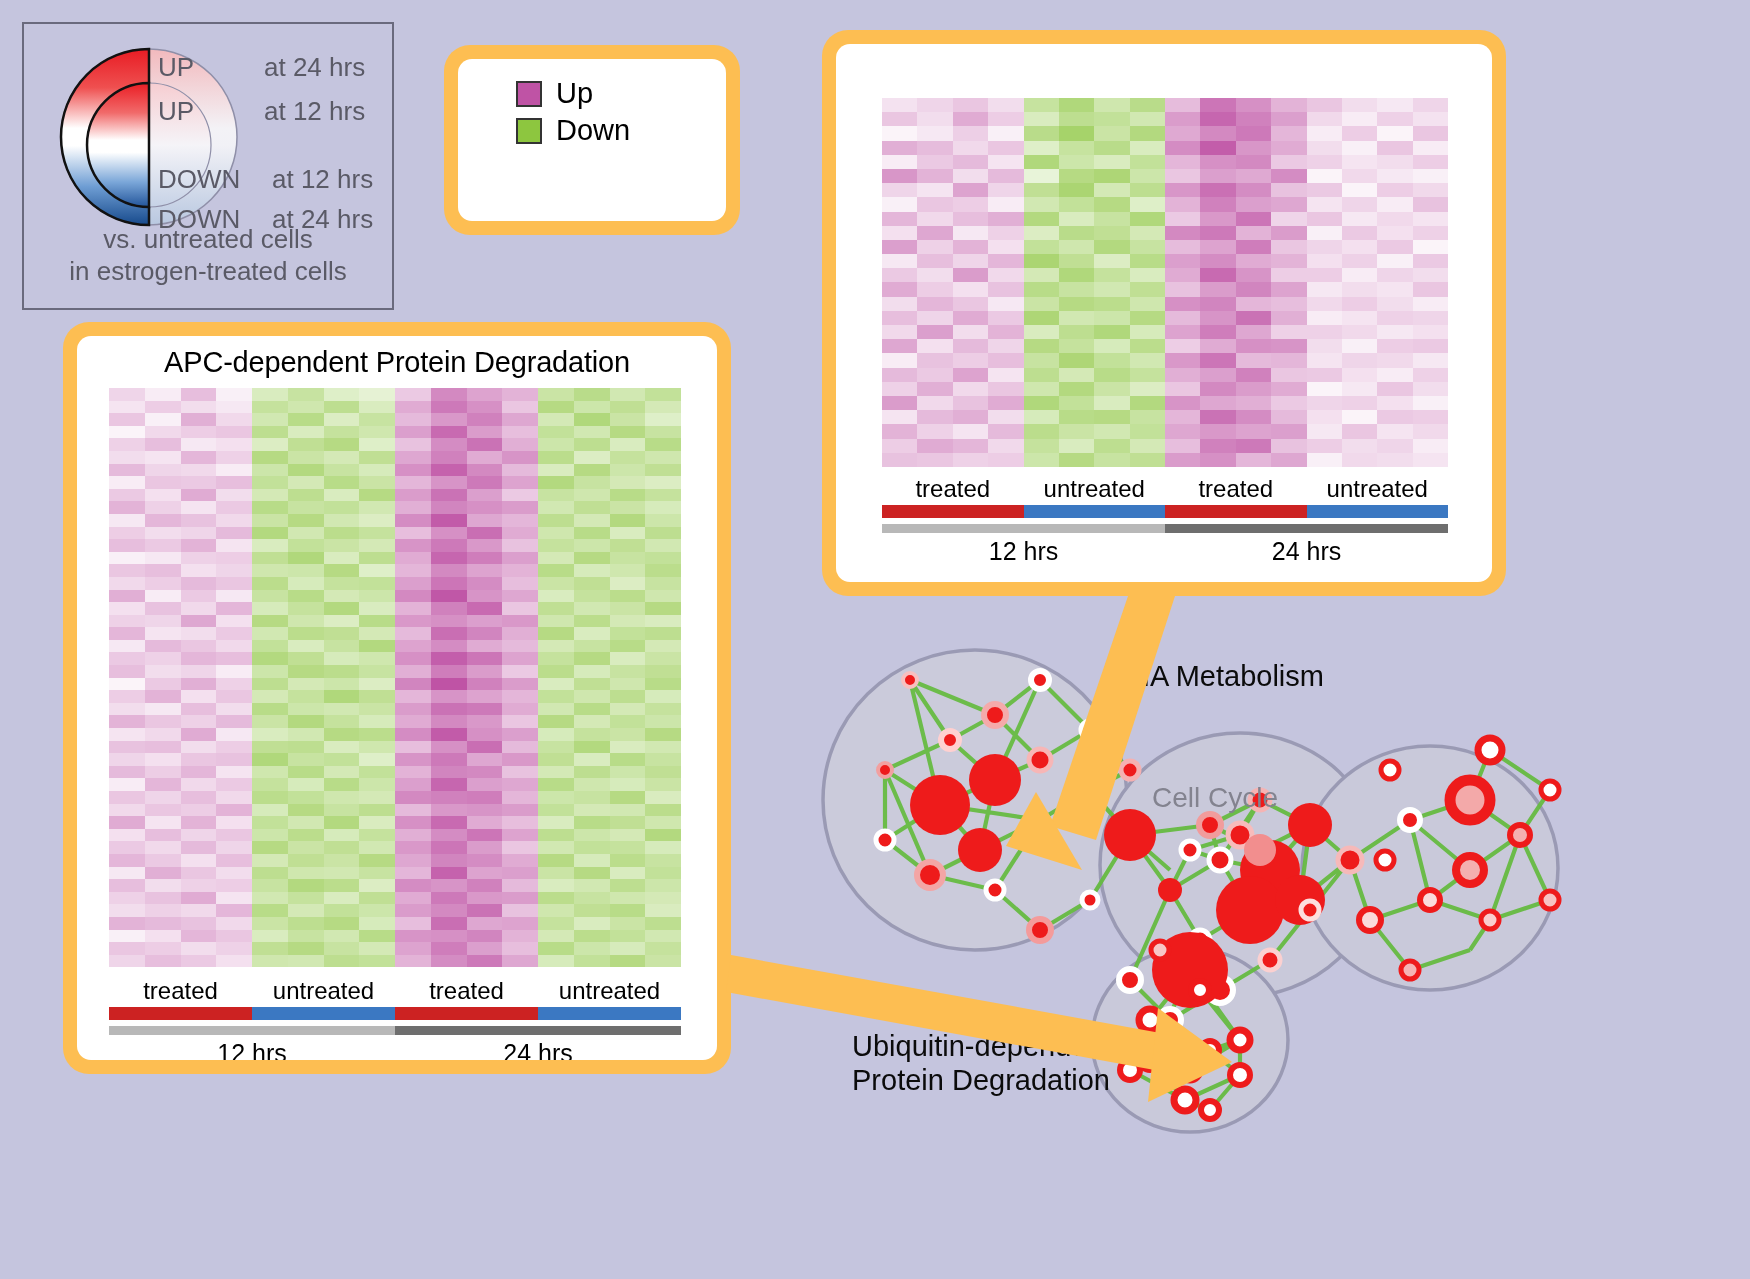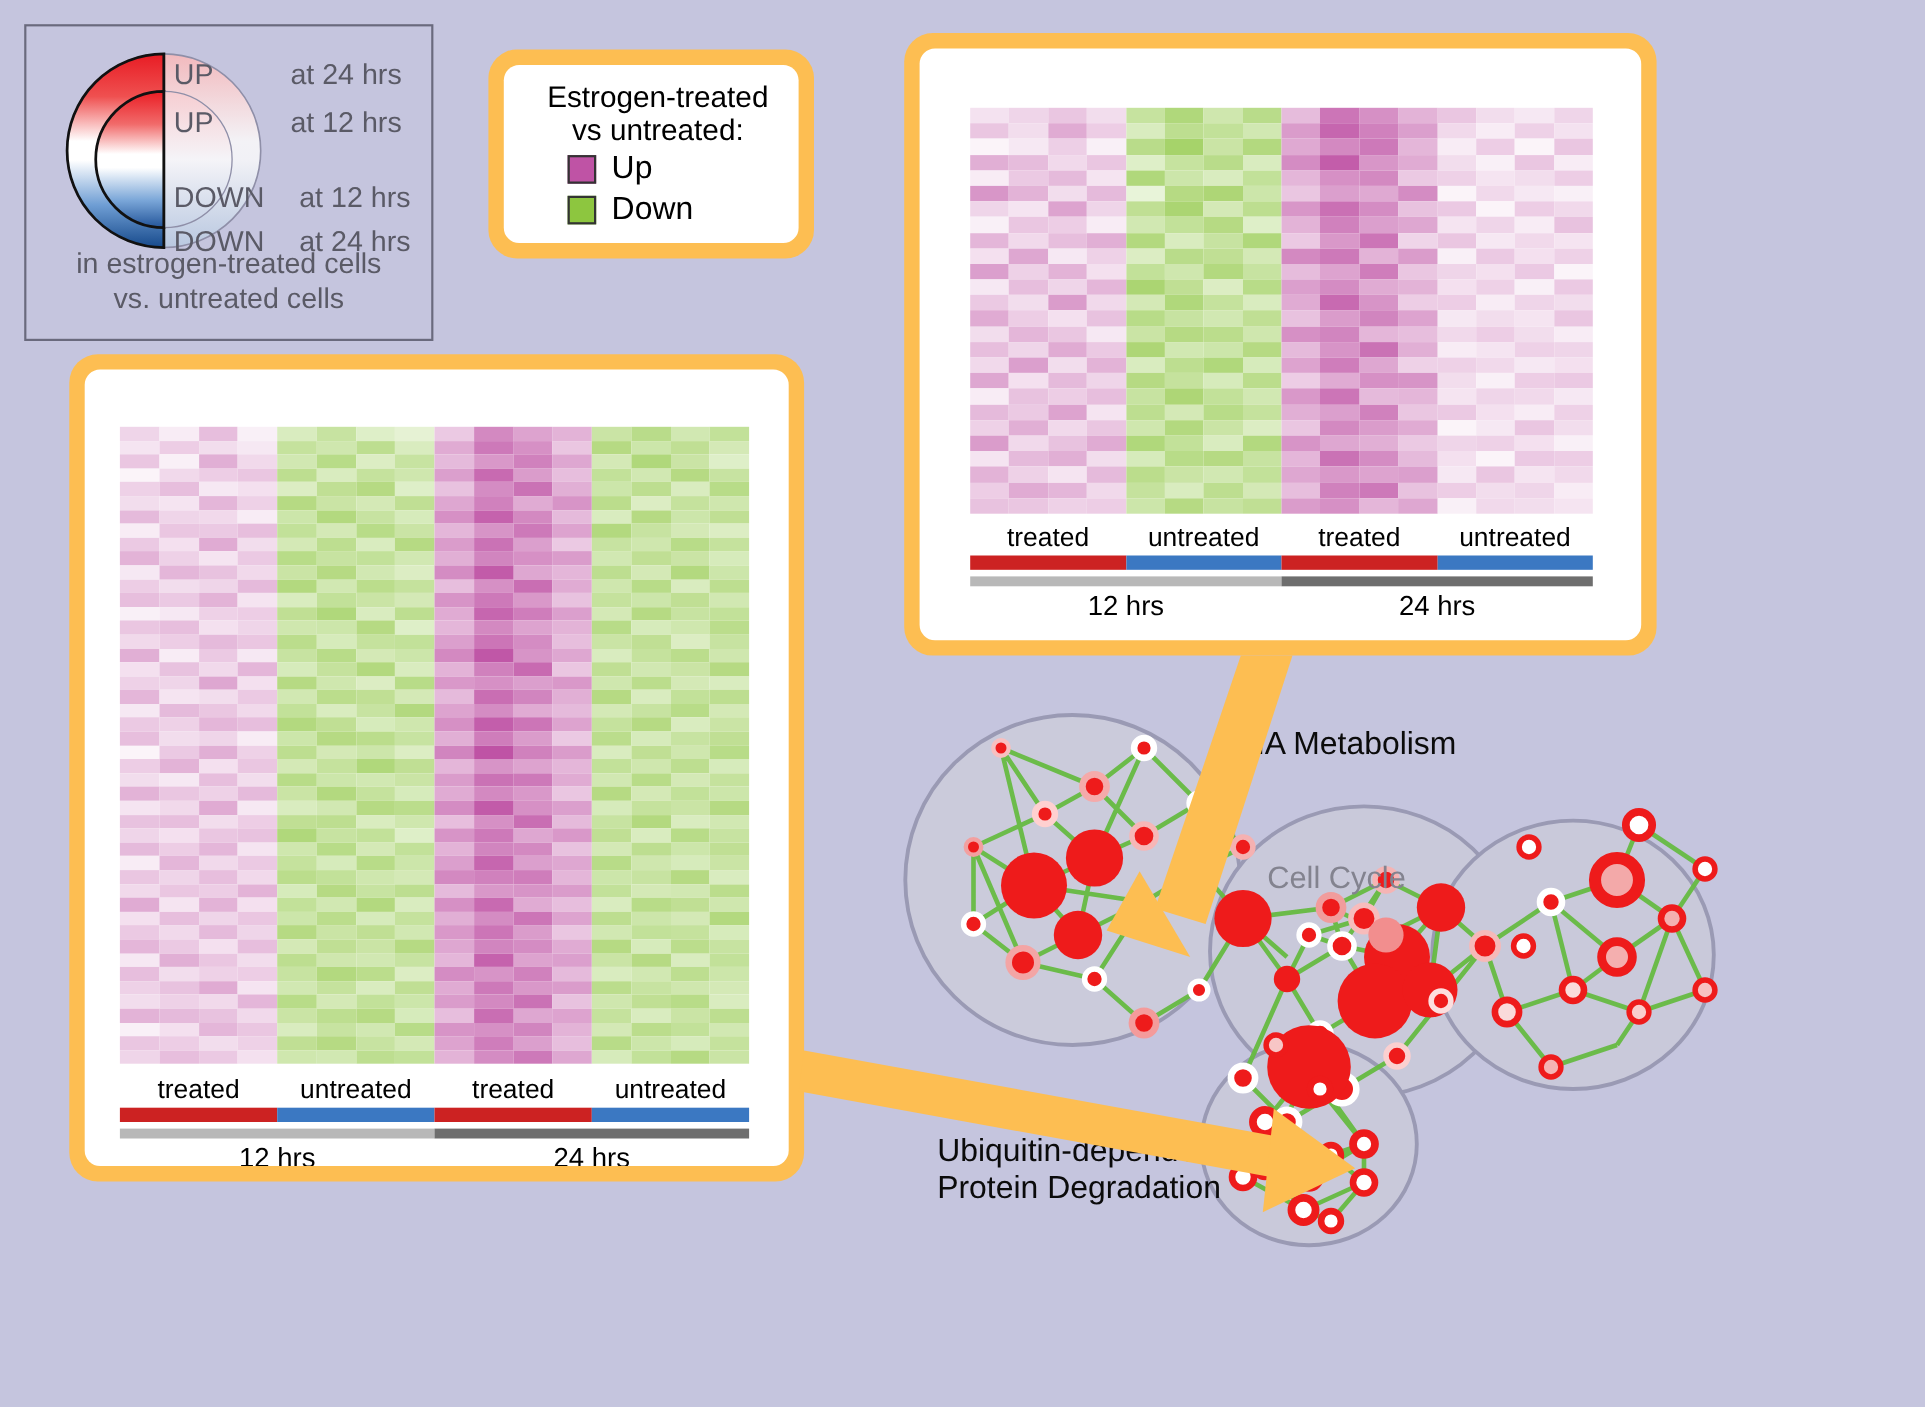--- a/index.html
+++ b/index.html
@@ -136,31 +136,27 @@
     <div class="key-label" style="left:134px;top:72px;">UP</div>
     <div class="key-label" style="left:240px;top:72px;">at 12 hrs</div>
 
     <div class="key-label" style="left:134px;top:140px;">DOWN</div>
     <div class="key-label" style="left:248px;top:140px;">at 12 hrs</div>
 
     <div class="key-label" style="left:134px;top:180px;">DOWN</div>
     <div class="key-label" style="left:248px;top:180px;">at 24 hrs</div>
 
     <div class="key-foot">
+      <div>vs. untreated cells</div>
       <div>in estrogen-treated cells</div>
-      <div>vs. untreated cells</div>
     </div>
   </div>
 
   <div class="panel" id="legendbox">
     <div class="panel-inner">
-      <div class="legend-head">
-        <div>Estrogen-treated</div>
-        <div>vs untreated:</div>
-      </div>
       <div class="legend-row">
         <span class="legend-swatch" id="sw-up" style="background: rgb(191, 83, 165);"></span>
         <span class="legend-text">Up</span>
       </div>
       <div class="legend-row">
         <span class="legend-swatch" id="sw-down" style="background: rgb(141, 198, 63);"></span>
         <span class="legend-text">Down</span>
       </div>
     </div>
   </div>
@@ -607,20 +603,21 @@
               <span>12 hrs</span>
               <span>24 hrs</span>
             </div>
         </div>
       </div>
     </div>
   </div>
 
   <div class="panel" id="apcpanel">
     <div class="panel-inner">
+      <div class="panel-title">APC-dependent Protein Degradation</div>
       <div class="hm-wrap" style="left:32px;top:52px;width:572px;">
         <div class="heat" id="heat-apc" style="grid-template-columns: repeat(16, 1fr);">
             <div style="background: rgb(239, 213, 233); height: 12.6px;"></div>
             <div style="background: rgb(248, 236, 245); height: 12.6px;"></div>
             <div style="background: rgb(231, 190, 221); height: 12.6px;"></div>
             <div style="background: rgb(249, 240, 247); height: 12.6px;"></div>
             <div style="background: rgb(217, 236, 191); height: 12.6px;"></div>
             <div style="background: rgb(199, 227, 161); height: 12.6px;"></div>
             <div style="background: rgb(222, 239, 200); height: 12.6px;"></div>
             <div style="background: rgb(230, 242, 212); height: 12.6px;"></div>

